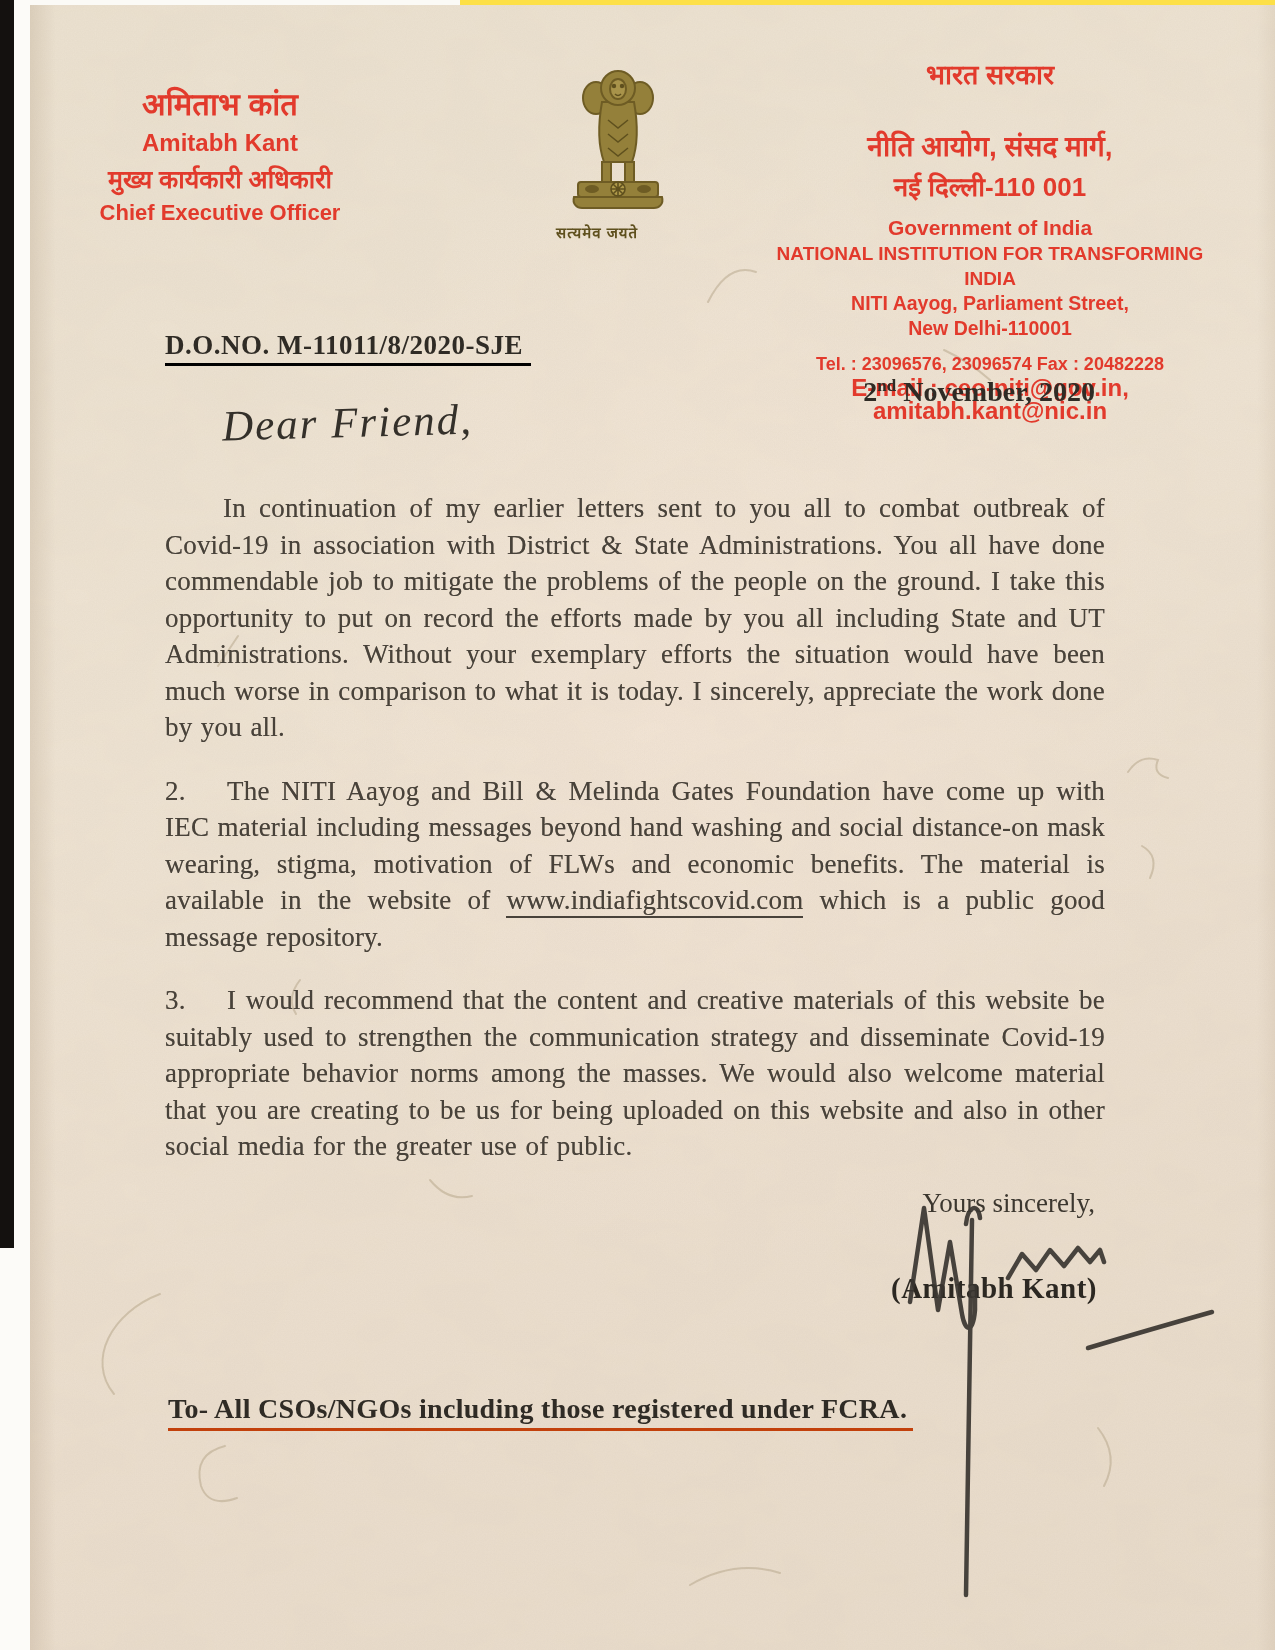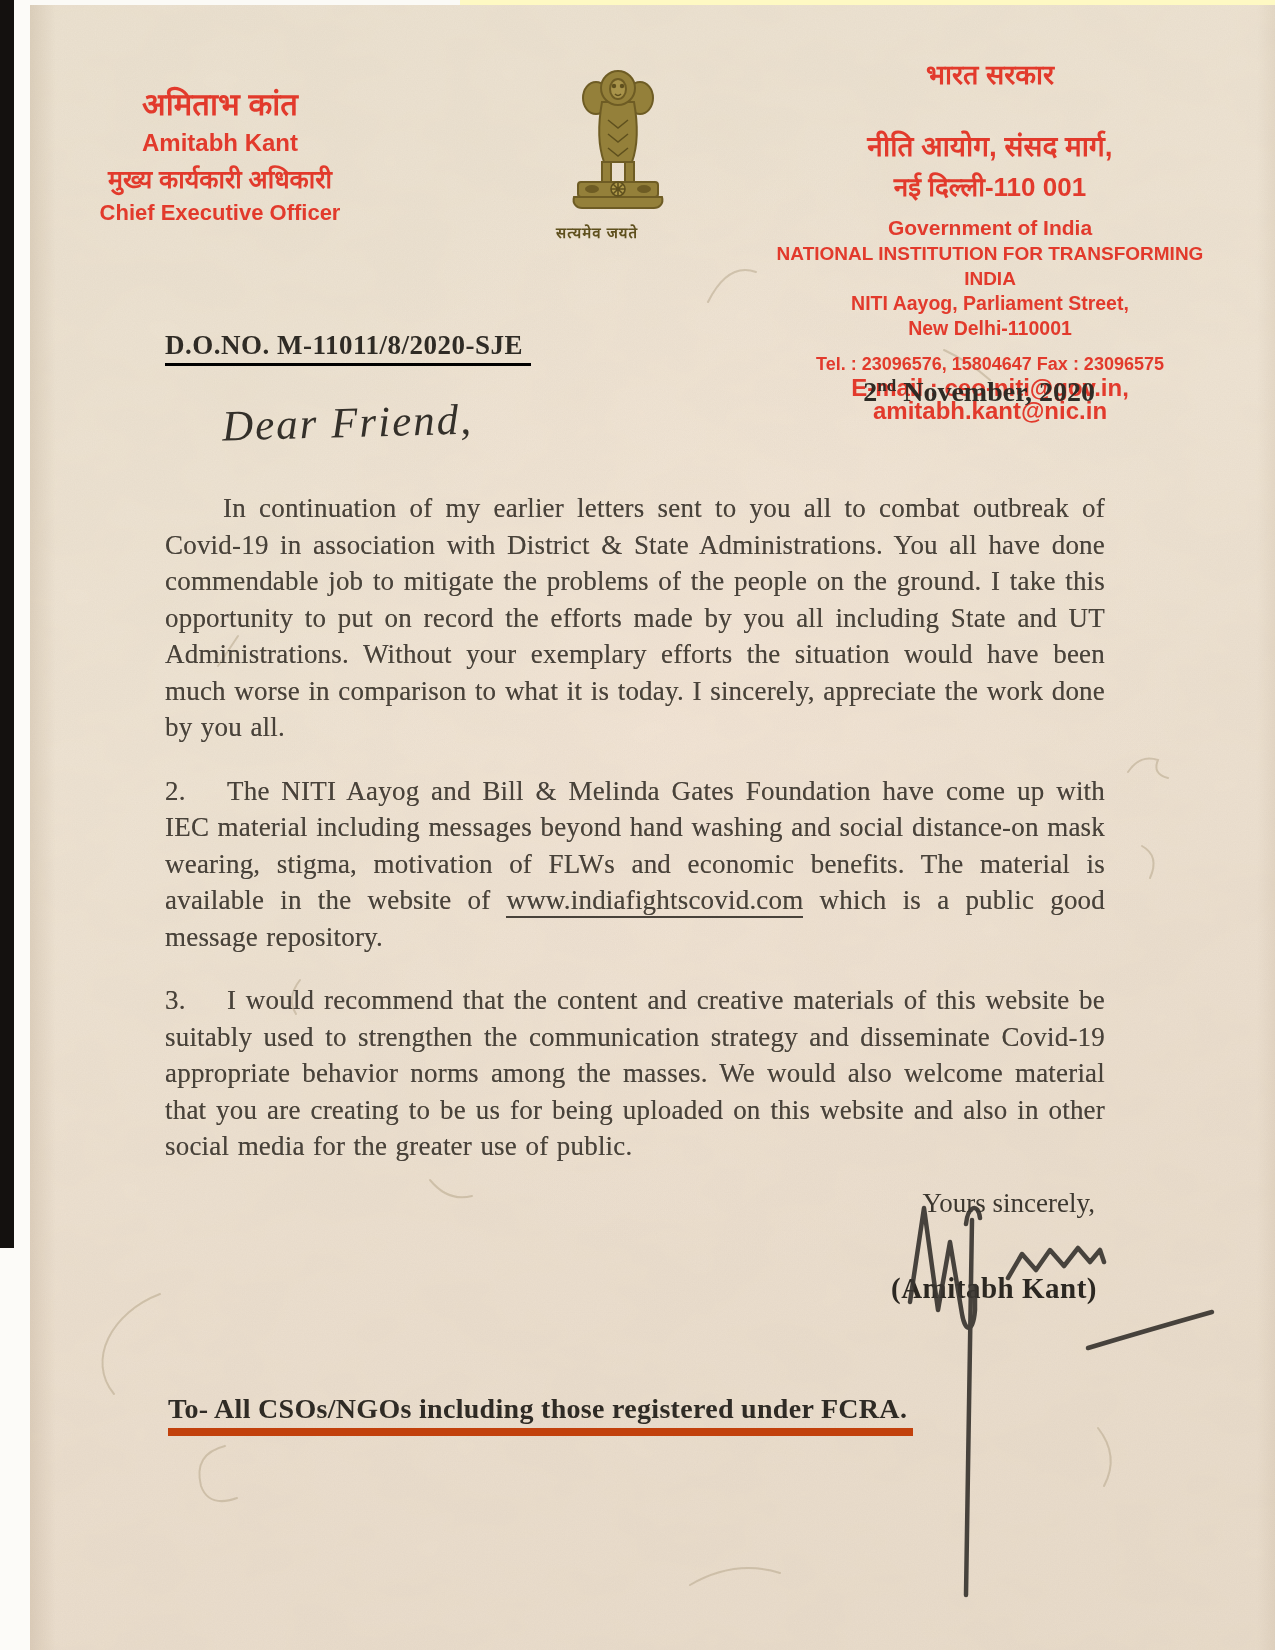--- a/index.html
+++ b/index.html
@@ -1,17 +1,17 @@
 <!DOCTYPE html>
 <html><head>
 <meta charset="utf-8">
 <style>
   html,body{margin:0;padding:0;}
   body{background:#f8f7f3;font-family:"Liberation Serif","DejaVu Serif",serif;}
-  .page{position:relative;width:1275px;height:1650px;overflow:hidden;background:#fef9c3;}
+  .page{position:relative;width:1275px;height:1650px;overflow:hidden;background:#fde047;}
 
   
   .paper{
     position:absolute;left:30px;top:5px;right:0;bottom:0;
     background:
       radial-gradient(closest-side at 55% 42%, rgba(246,230,216,.55), rgba(246,230,216,0) 85%),
       linear-gradient(160deg,#ece2d1 0%,#efe4d4 38%,#ecdfcf 70%,#e9dccb 100%);
   }
   .paper::before{content:"";position:absolute;left:0;top:0;bottom:0;width:26px;
     background:linear-gradient(90deg,rgba(150,125,95,.18),rgba(150,125,95,0));}
@@ -64,21 +64,21 @@
   .bodytext p{margin:0 0 27px 0;}
   .p-indent{text-indent:58px;}
   .pnum{display:inline-block;min-width:62px;text-indent:0;}
   .weblink{border-bottom:2px solid #48423a;padding-bottom:1px;}
 
   .closing{left:805px;top:1168px;width:290px;text-align:right;font-size:27px;color:#3c372f;margin-top:20px;}
   .signame{left:849px;top:1272px;width:290px;text-align:center;font-size:29px;font-weight:700;color:#2c2822;letter-spacing:.5px;}
   .sig-svg{left:880px;top:1190px;width:345px;height:425px;z-index:3;pointer-events:none;}
 
   .recipient{left:168px;top:1393px;font-size:28px;font-weight:700;color:#2f2b25;letter-spacing:.3px;}
-  .recipient .u3{border-bottom:8px solid #c2410c;padding:0 6px 4px 0;}
+  .recipient .u3{border-bottom:3px solid #c2410c;padding:0 6px 4px 0;}
 
   .artifacts{position:absolute;left:0;top:0;width:1275px;height:1650px;z-index:1;pointer-events:none;}
 </style>
 </head>
 <body>
 
 <div class="page">
 
   <div class="paper"></div>
 
@@ -146,21 +146,21 @@
   </div>
 
   <div class="abs z hdr-right">
     <div class="hr-hi1">भारत सरकार</div>
     <div class="hr-hi2">नीति आयोग, संसद मार्ग,</div>
     <div class="hr-hi3">नई दिल्ली-110 001</div>
     <div class="hr-en1">Government of India</div>
     <div class="hr-en2">NATIONAL INSTITUTION FOR TRANSFORMING INDIA</div>
     <div class="hr-en3">NITI Aayog, Parliament Street,</div>
     <div class="hr-en3">New Delhi-110001</div>
-    <div class="hr-tel">Tel. : 23096576, 15804647  Fax : 23096575</div>
+    <div class="hr-tel">Tel. : 23096576, 23096574  Fax : 20482228</div>
     <div class="hr-mail">E-mail :  ceo-niti@gov.in, amitabh.kant@nic.in</div>
   </div>
 
   <div class="abs z refline">
     <span class="u2">D.O.NO. M-11011/8/2020-SJE</span>
   </div>
 
   <div class="abs z dateline"><span>2</span><sup>nd</sup><span> November, 2020</span></div>
 
   <div class="abs z greeting">Dear Friend,</div>

